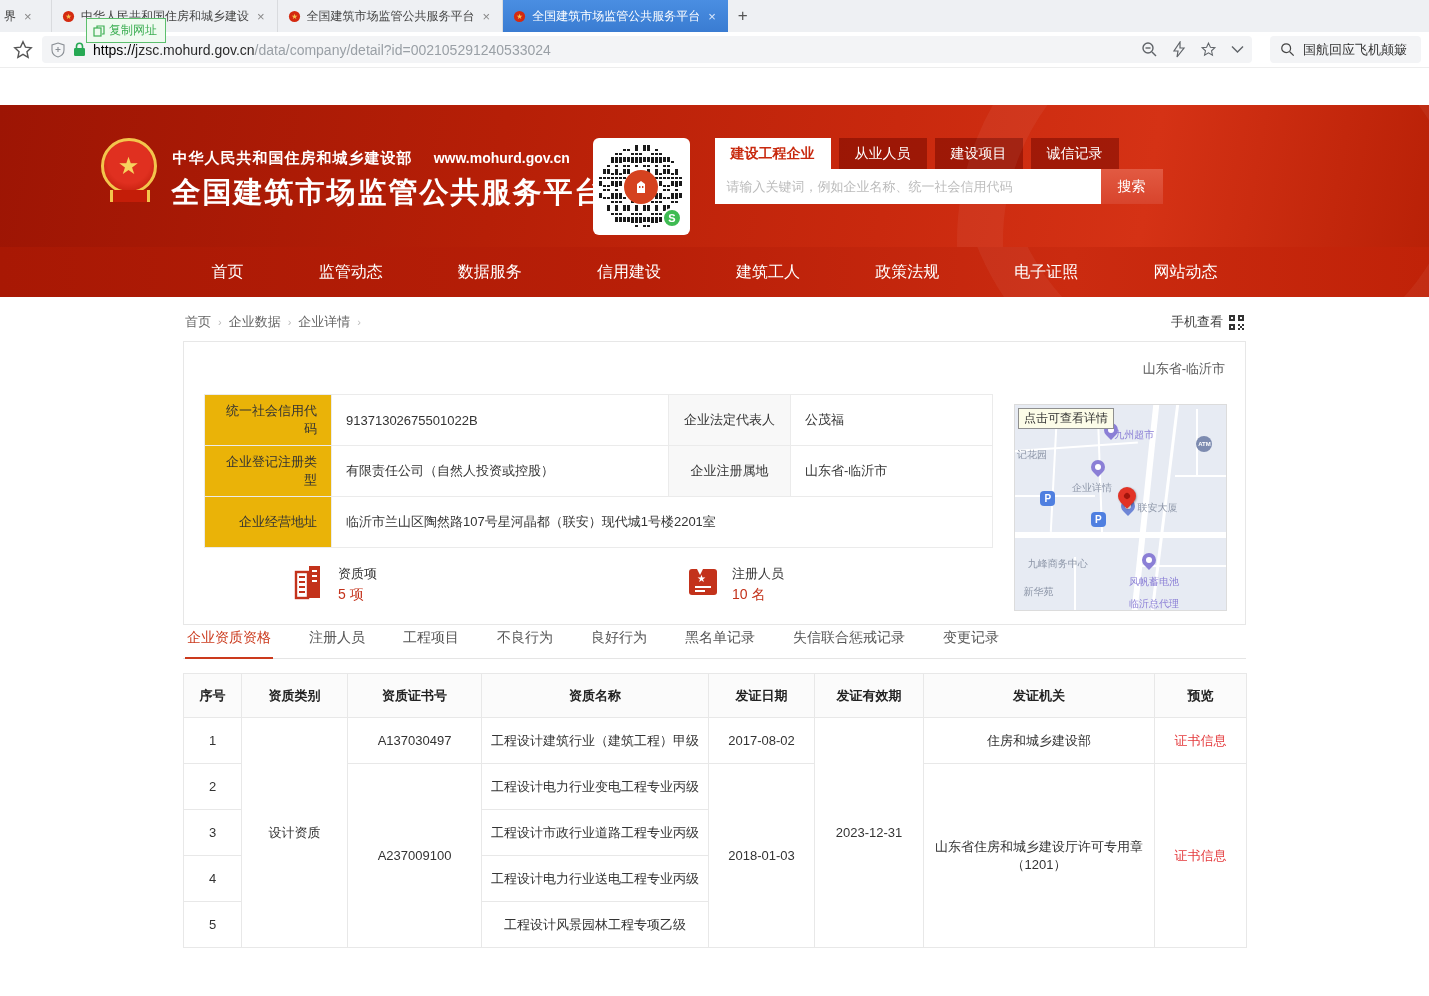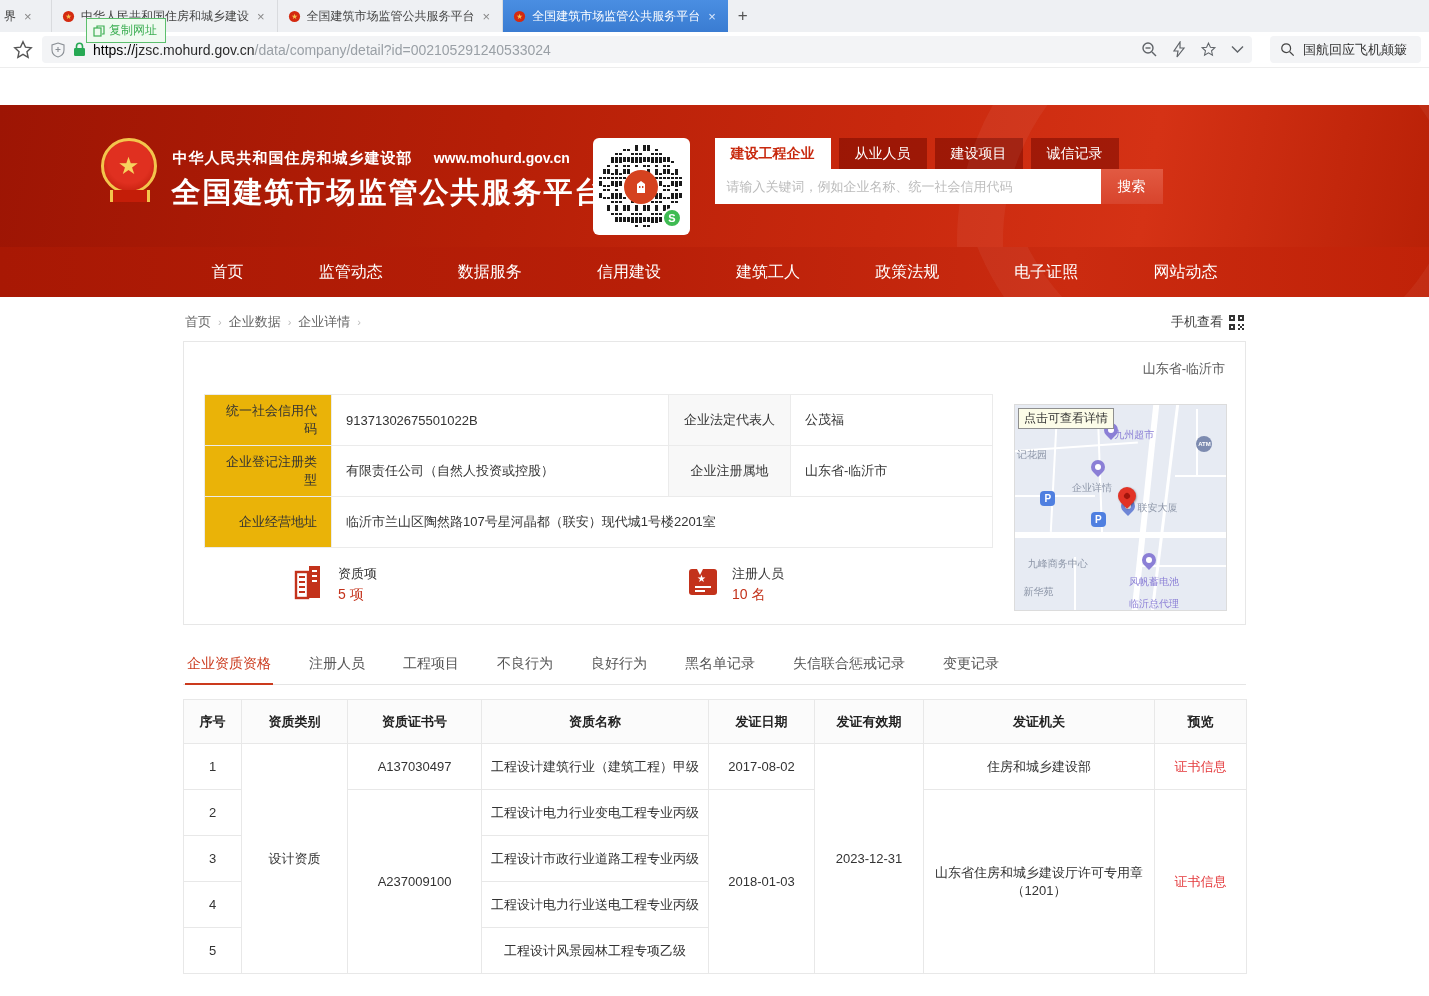--- a/index.html
+++ b/index.html
@@ -100,21 +100,21 @@
   .poi.purple { background:#8b7fd6; }
   .poi.blue { background:#6f86d6; }
   .poi i { display:block; width:6px; height:6px; margin:4px; background:#fff; border-radius:50%; transform:rotate(45deg); }
   .p-badge { position:absolute; z-index:3; width:15px; height:15px; border-radius:4px; background:#4f7fe0; color:#fff;
              font-size:10px; font-weight:bold; display:flex; align-items:center; justify-content:center; }
   .atm-badge { position:absolute; z-index:3; width:16px; height:16px; border-radius:50%; background:#7d8bb0; color:#fff;
              font-size:6px; font-weight:bold; display:flex; align-items:center; justify-content:center; }
   .red-pin { position:absolute; z-index:5; width:18px; height:18px; background:#e23326; border-radius:50% 50% 50% 0; transform:rotate(-45deg); box-shadow:0 1px 2px rgba(0,0,0,.35); }
   .red-pin i { display:block; width:6px; height:6px; margin:6px; background:#a2150c; border-radius:50%; }
 
-  .detail-tabs { display:flex; gap:34px; margin-top:26px; border-bottom:1px solid #e5e5e5; padding:0 2px; }
+  .detail-tabs { display:flex; gap:34px; border-bottom:1px solid #e5e5e5; padding:0 2px; }
   .d-tab { font-size:14px; color:#555; padding:4px 2px 11px; cursor:pointer; position:relative; }
   .d-tab.active { color:#cb3a1d; }
   .d-tab.active::after { content:""; position:absolute; left:0; right:0; bottom:-1px; height:2px; background:#cb3a1d; }
 
   .qual-table { border-collapse:collapse; width:1063px; margin-top:14px; table-layout:fixed; }
   .qual-table th { border:1px solid #e8e8e8; background:#fbfbfb; font-size:13px; font-weight:bold; height:44px; color:#222; }
   .qual-table td { border:1px solid #e8e8e8; font-size:13px; text-align:center; height:46px; padding:4px 8px; color:#333; }
   .cert-link { color:#e4393c; cursor:pointer; }
 </style>
 </head>

